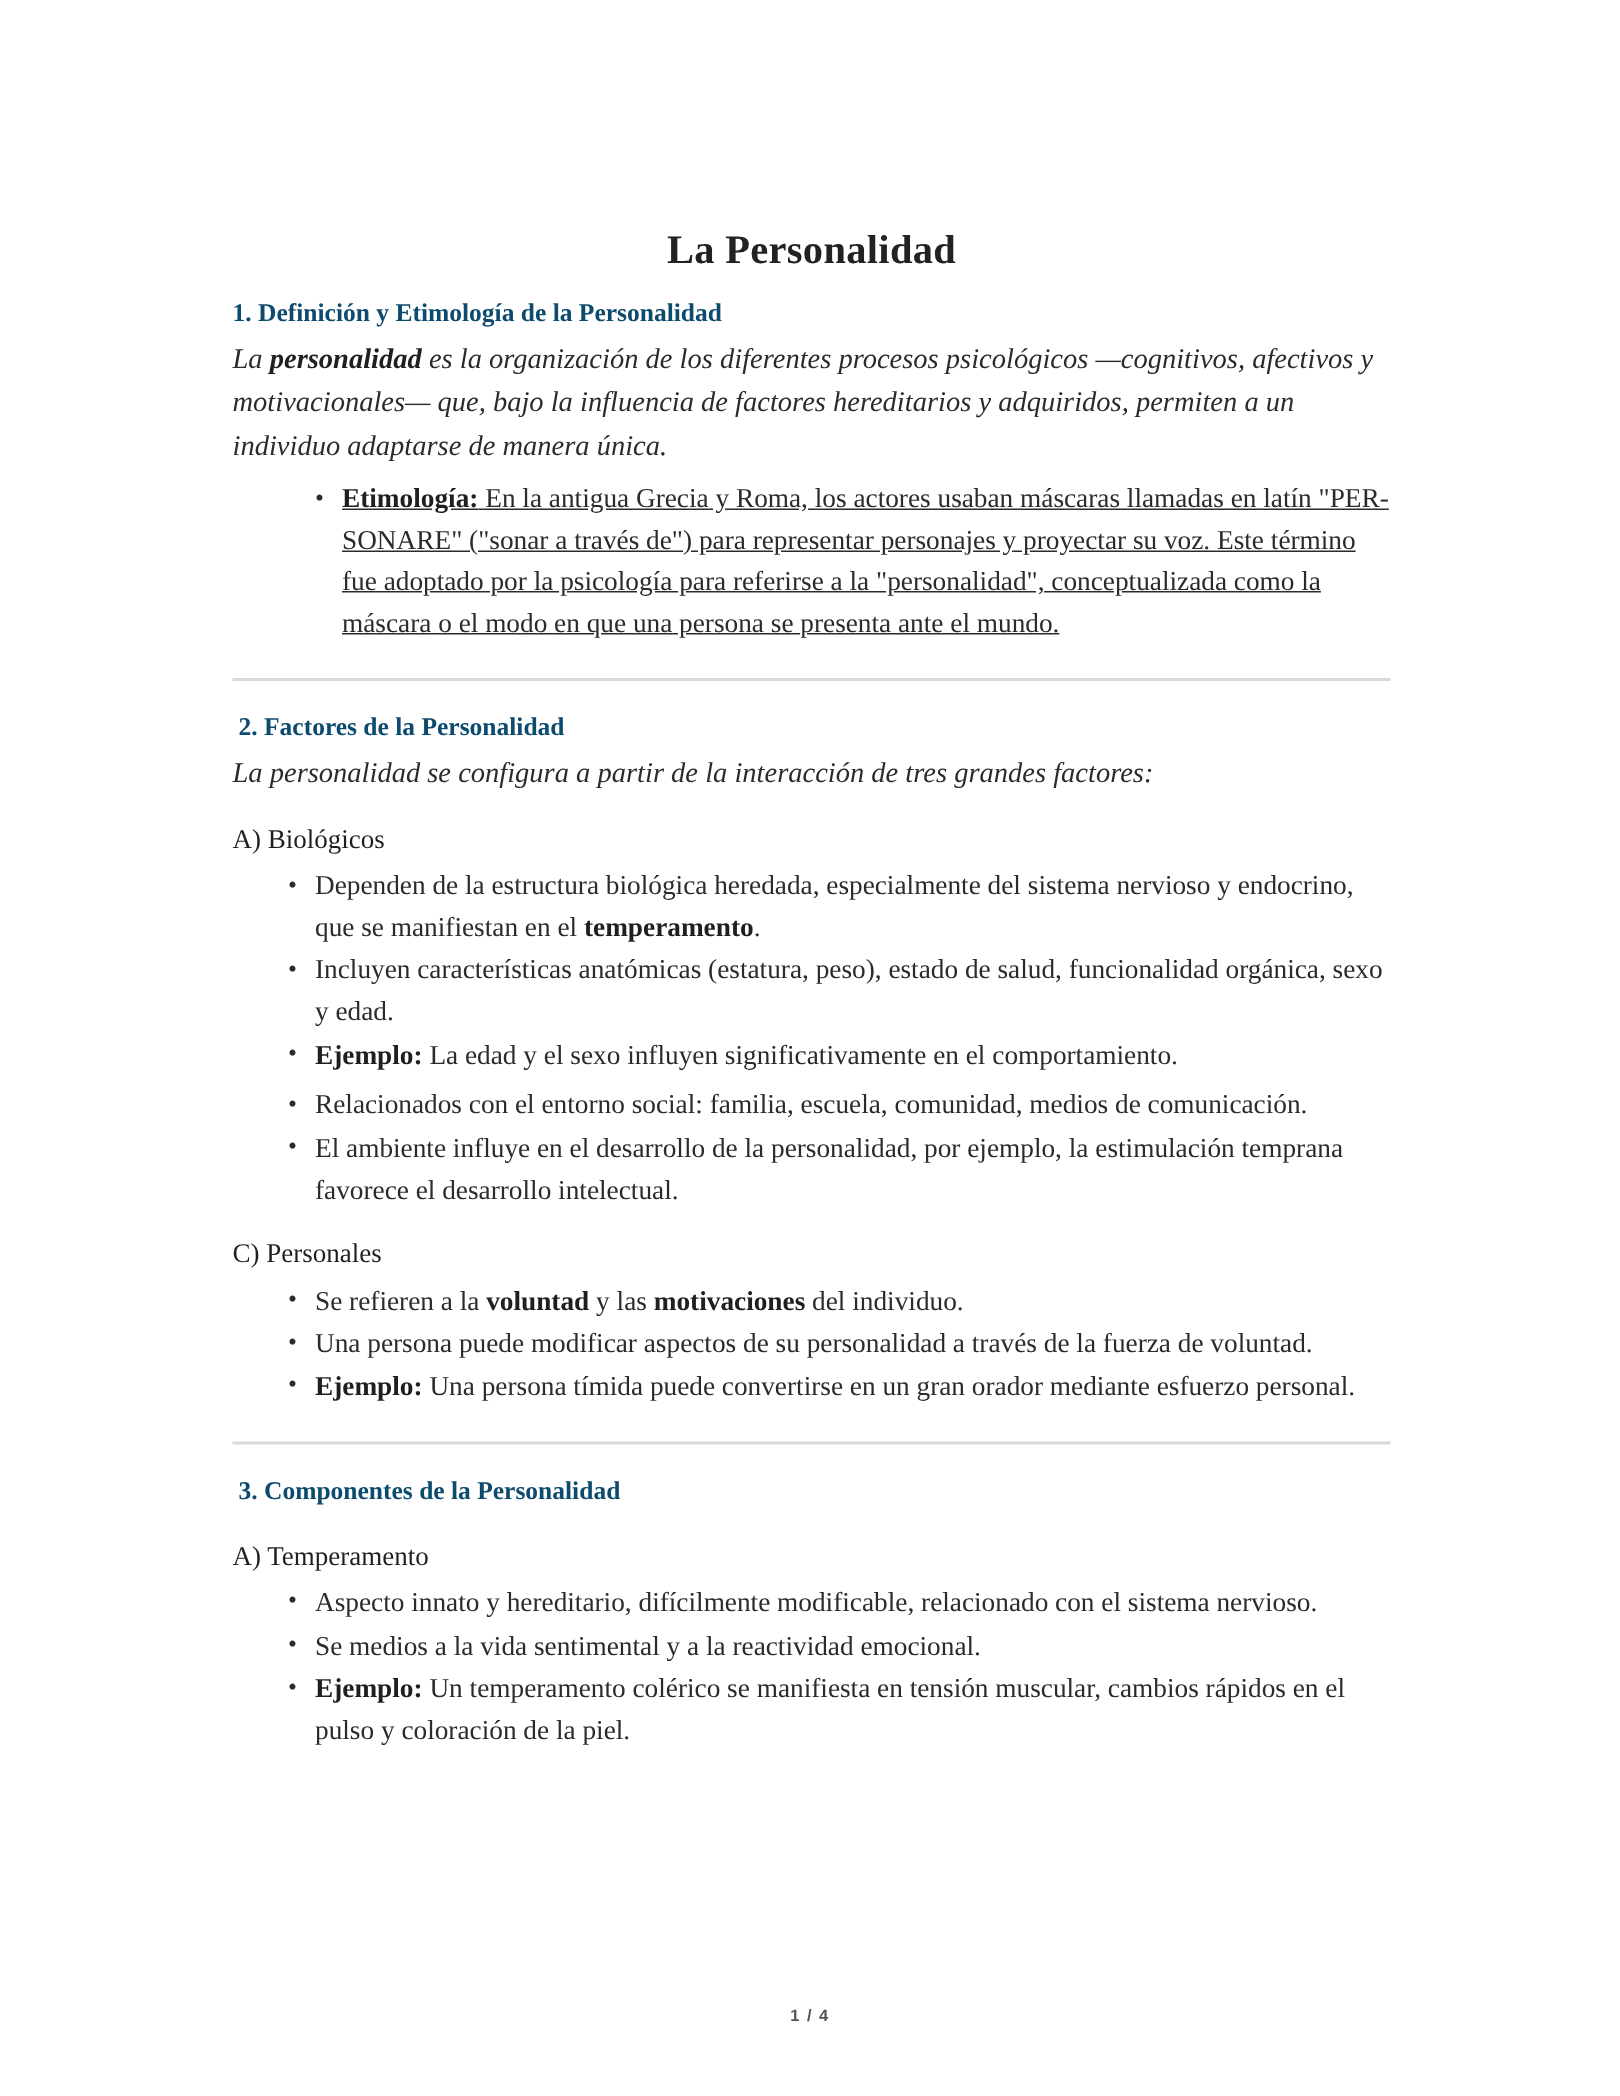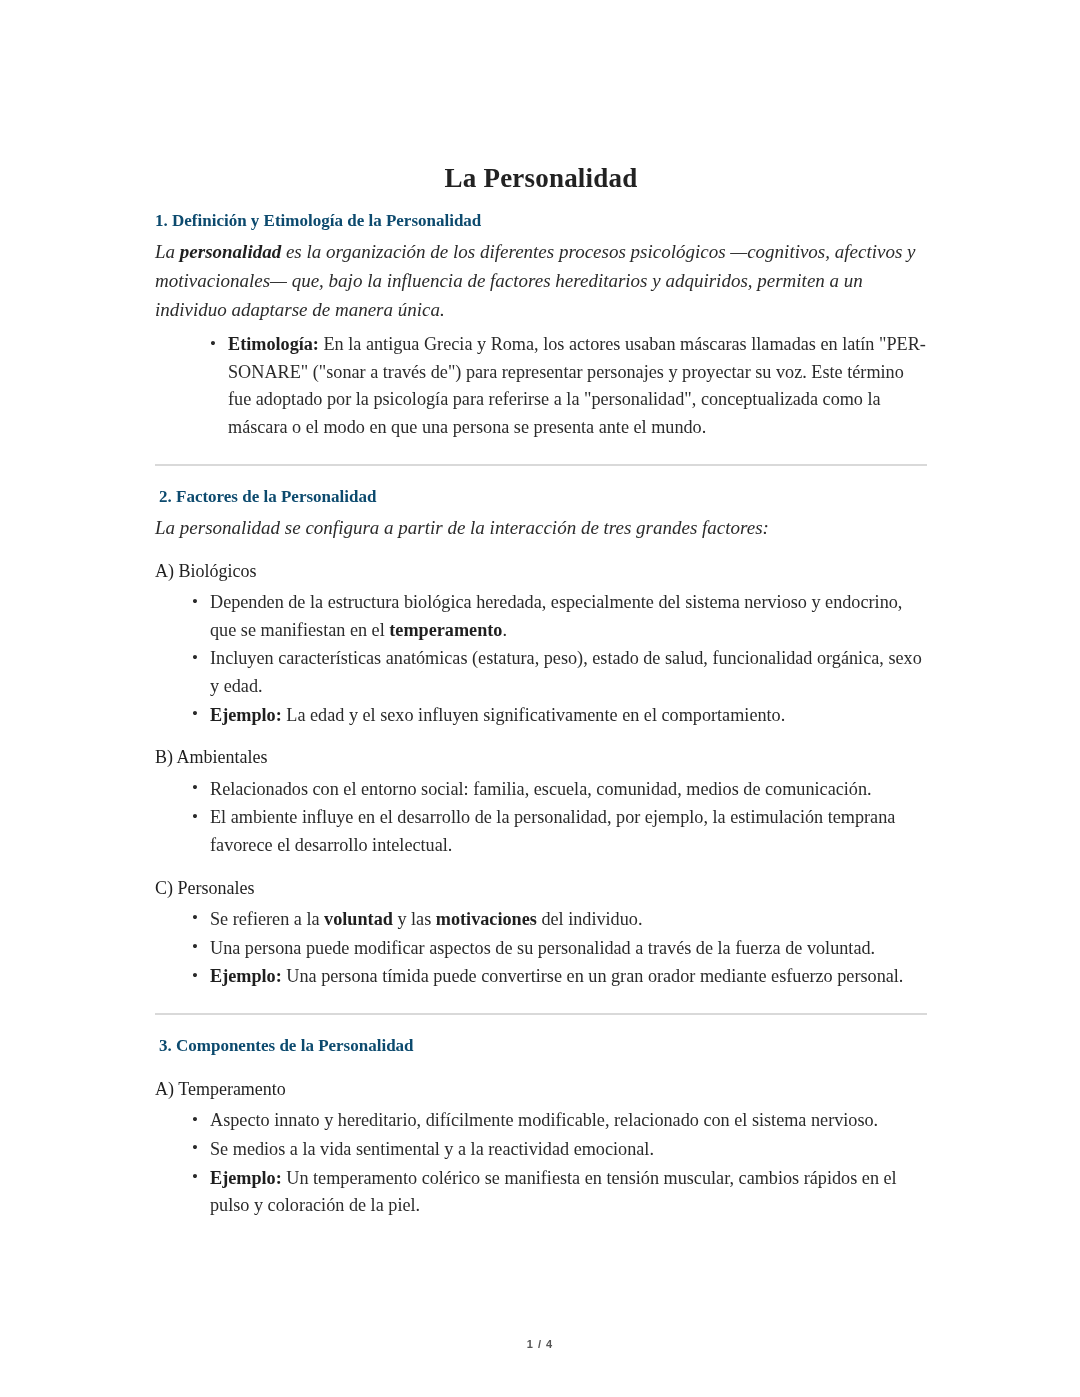--- a/index.html
+++ b/index.html
@@ -24,21 +24,21 @@
     top: 150px;
     width: 772px;
   }
 
   .doc-title {
     font-size: 27px;
     font-weight: 700;
     text-align: center;
     letter-spacing: 0.2px;
     color: #222222;
-    margin: 12px 0 16px 0;
+    margin: 0 0 16px 0;
     line-height: 1.2;
   }
 
   .h2 {
     font-size: 17px;
     font-weight: 700;
     color: #0c4a6e;
     margin: 0 0 6px 0;
     line-height: 1.3;
   }
@@ -59,21 +59,21 @@
     color: #2b2b2b;
     text-align: left;
     font-style: italic;
   }
 
   ul.bullets {
     list-style: none;
     margin: 6px 0 0 0;
     padding: 0;
   }
-  ul.bullets.deep { padding-left: 55px; }
+  ul.bullets.deep { padding-left: 55px; text-decoration: underline; }
   ul.bullets.shallow { padding-left: 37px; }
 
   ul.bullets > li {
     position: relative;
     font-size: 18.2px;
     line-height: 1.52;
     padding-left: 18px;
     margin-bottom: 1px;
     color: #2b2b2b;
   }
@@ -130,21 +130,20 @@
     <h2 class="h2 indented">2. Factores de la Personalidad</h2>
     <p class="body">La personalidad se configura a partir de la interacción de tres grandes factores:</p>
 
     <h3 class="h3">A) Biológicos</h3>
     <ul class="bullets shallow">
       <li><span>Dependen de la estructura biológica heredada, especialmente del sistema nervioso y endocrino, que se manifiestan en el </span><b>temperamento</b><span>.</span></li>
       <li><span>Incluyen características anatómicas (estatura, peso), estado de salud, funcionalidad orgánica, sexo y edad.</span></li>
       <li><b>Ejemplo:</b><span> La edad y el sexo influyen significativamente en el comportamiento.</span></li>
     </ul>
 
-    <h3 class="h3">B) Ambientales</h3>
     <ul class="bullets shallow">
       <li><span>Relacionados con el entorno social: familia, escuela, comunidad, medios de comunicación.</span></li>
       <li><span>El ambiente influye en el desarrollo de la personalidad, por ejemplo, la estimulación temprana favorece el desarrollo intelectual.</span></li>
     </ul>
 
     <h3 class="h3">C) Personales</h3>
     <ul class="bullets shallow">
       <li><span>Se refieren a la </span><b>voluntad</b><span> y las </span><b>motivaciones</b><span> del individuo.</span></li>
       <li><span>Una persona puede modificar aspectos de su personalidad a través de la fuerza de voluntad.</span></li>
       <li><b>Ejemplo:</b><span> Una persona tímida puede convertirse en un gran orador mediante esfuerzo personal.</span></li>

